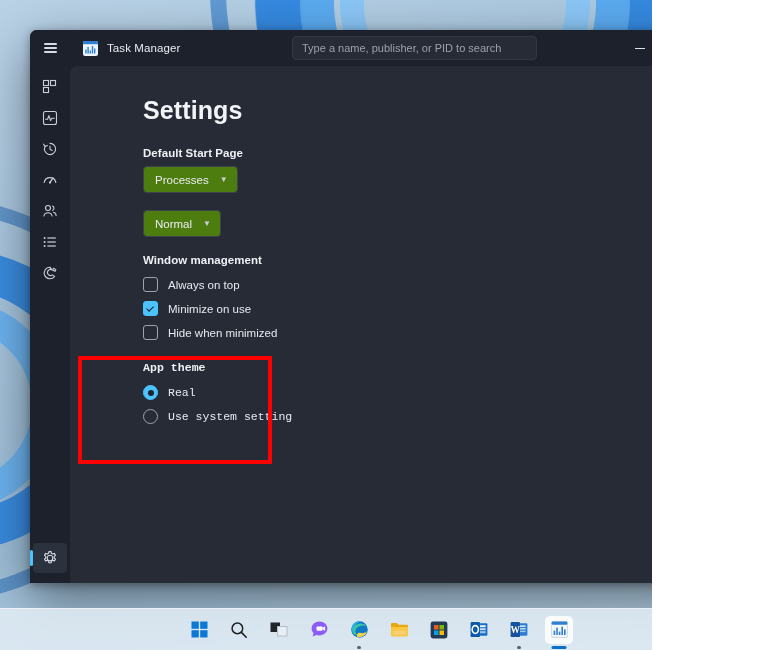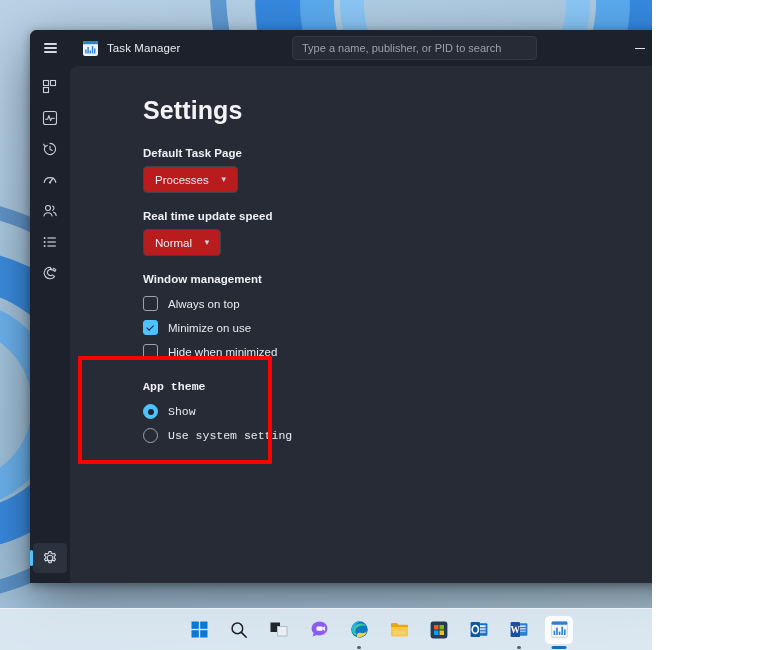--- a/index.html
+++ b/index.html
@@ -265,21 +265,21 @@
     margin-bottom: 7px;
     letter-spacing: .05px;
   }
   .section { margin-bottom: 17px; }
 
   
   .dropdown {
     display: inline-flex;
     align-items: center;
     height: 27px;
-    background: #b91c1c;
+    background: #4d7c0f;
     border: 1px solid #3c4250;
     border-radius: 4px;
     padding: 0 9px 0 11px;
     cursor: pointer;
     min-width: 78px;
   }
   .dropdown .dd-text { font-size: 11.5px; color: #e9ecf2; }
   .dropdown .dd-chev {
     margin-left: 11px;
     color: #cbd1da;
@@ -536,29 +536,28 @@
           </svg>
         </div>
       </div>
 
       <div id="content">
         <div id="content-scroll">
 
           <div id="page-title">Settings</div>
 
           <div class="section">
-            <div class="group-label">Default Task Page</div>
+            <div class="group-label">Default Start Page</div>
             <div class="dropdown">
               <span class="dd-text">Processes</span>
               <span class="dd-chev">▼</span>
             </div>
           </div>
 
           <div class="section">
-            <div class="group-label">Real time update speed</div>
             <div class="dropdown">
               <span class="dd-text">Normal</span>
               <span class="dd-chev">▼</span>
             </div>
           </div>
 
           <div class="section">
             <div class="group-label">Window management</div>
 
             <div class="opt-row">
@@ -573,21 +572,21 @@
               <div class="cbox"></div>
               <div class="opt-label">Hide when minimized</div>
             </div>
           </div>
 
           <div class="section" style="margin-bottom:16px;font-family:Liberation Mono, monospace;">
             <div class="group-label">App theme</div>
 
             <div class="opt-row">
               <div class="radio selected"></div>
-              <div class="opt-label">Show</div>
+              <div class="opt-label">Real</div>
             </div>
             <div class="opt-row">
               <div class="radio"></div>
               <div class="opt-label">Use system setting</div>
             </div>
           </div>
 
 
         </div>
 

